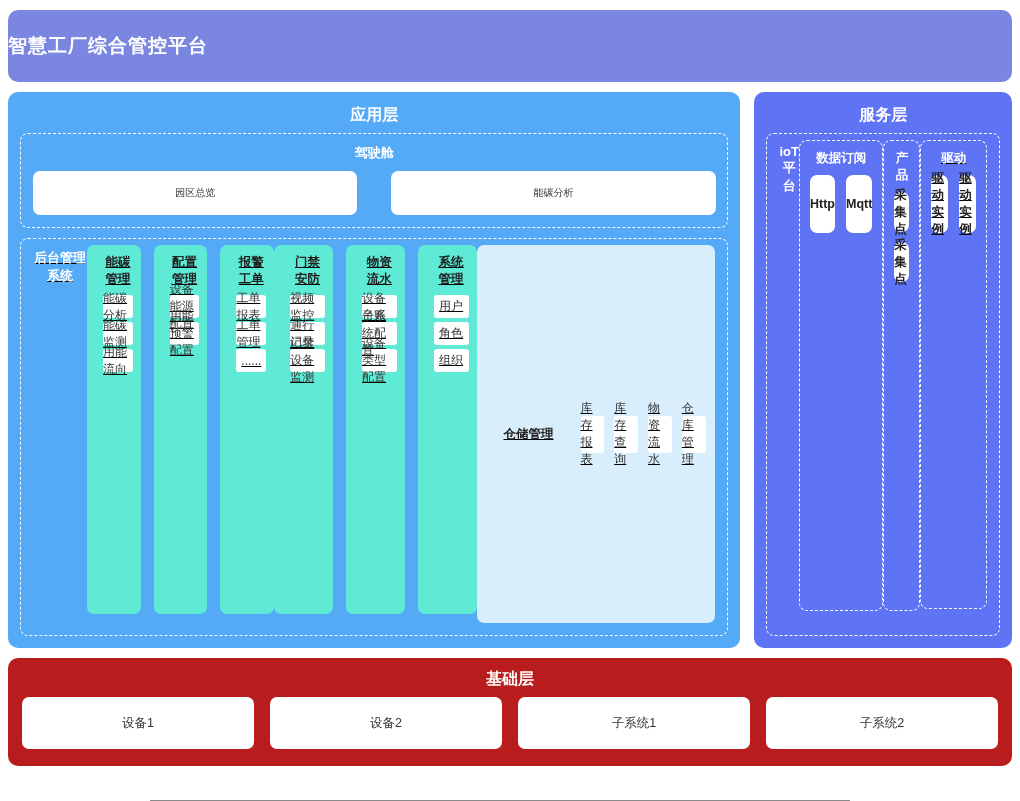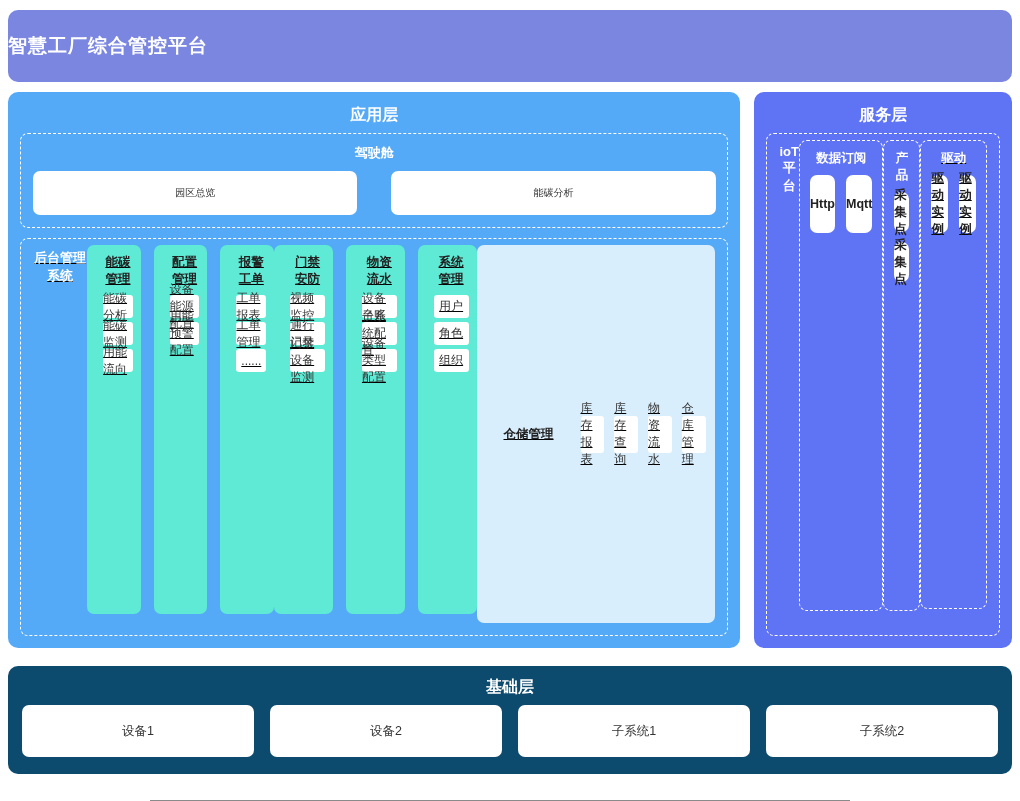--- a/index.html
+++ b/index.html
@@ -207,23 +207,23 @@
   }
   .svc-chip.wide {
     width: 100%;
     height: 40px;
     margin-bottom: 10px;
   }
   .svc-chip.wide:last-child { margin-bottom: 0; }
 
   
   .base-layer {
-    margin-top: 18px;
+    margin-top: 10px;
     height: 108px;
-    background: #0c4a6e;
+    background: #b91c1c;
     border-radius: 10px;
     padding: 6px 14px 12px 14px;
     flex: none;
   }
   .base-row {
     display: flex;
     gap: 16px;
   }
   .base-item {
     flex: 1;

